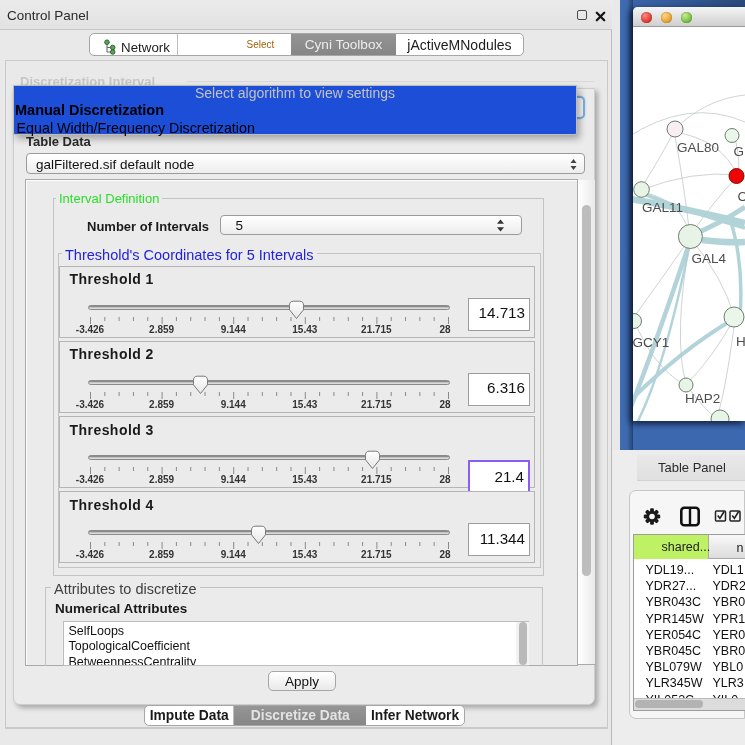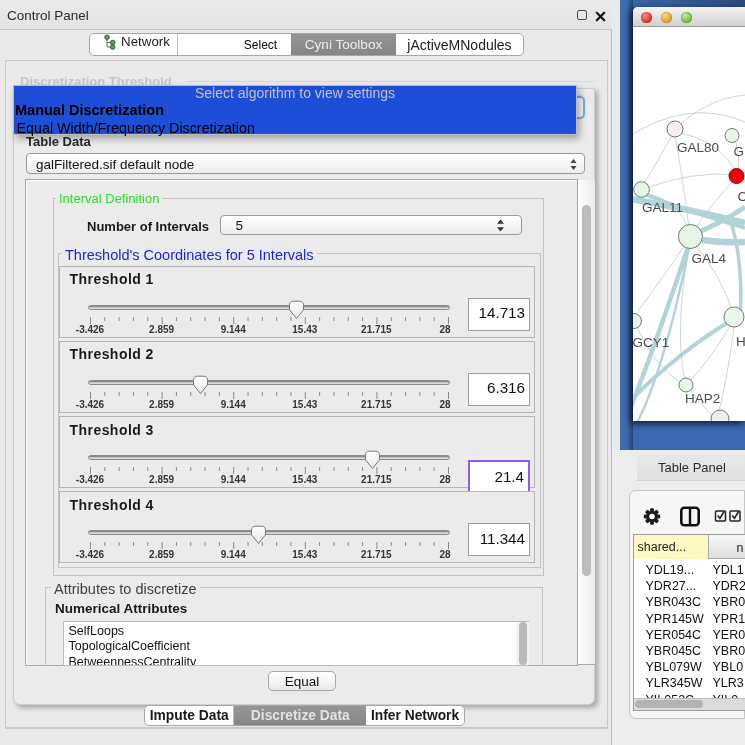--- a/index.html
+++ b/index.html
@@ -14,38 +14,38 @@
 
   <div class="abs" style="left:0;top:0;width:612px;height:30px;background:linear-gradient(#ebebeb,#e2e2e2);border-bottom:1px solid #c6c6c6;">
     <div class="abs" style="left:7px;top:7.5px;font-size:13.5px;color:#2a2a2a;">Control Panel</div>
     <div class="abs" style="left:577px;top:10px;width:10px;height:10px;border:1.5px solid #4a4a4a;border-radius:2px;"></div>
     <svg class="abs" style="left:594.5px;top:10.5px;" width="11" height="11" viewBox="0 0 11 11">
         <path d="M1.8 1.8 L9.2 9.2 M9.2 1.8 L1.8 9.2" stroke="#151515" stroke-width="2.3" stroke-linecap="round"></path>
       </svg>
   </div>
 
   <div class="abs" style="left:89px;top:33px;width:435px;height:23px;background:#fff;border:1px solid #a6a6a6;border-radius:5px;overflow:hidden;display:flex;">
-    <div style="width:88px;height:100%;display:flex;align-items:flex-start;justify-content:center;border-right:1px solid #bdbdbd;padding-left:7px;">
+    <div style="width:88px;height:100%;display:flex;align-items:flex-end;justify-content:center;border-right:1px solid #bdbdbd;padding-left:7px;">
       <svg width="12" height="16" viewBox="0 0 12 16" style="margin-right:5px;">
           <path d="M3 4.5 V13 M3 8.5 H7.5 M3 13 H7.5" stroke="#6a6a6a" stroke-width="1.1" fill="none"></path>
           <circle cx="3" cy="3.2" r="2.3" fill="#56a556" stroke="#2c5e2c" stroke-width="0.9"></circle>
           <circle cx="8.7" cy="8.5" r="2.3" fill="#56a556" stroke="#2c5e2c" stroke-width="0.9"></circle>
           <circle cx="8.7" cy="13" r="2.3" fill="#56a556" stroke="#2c5e2c" stroke-width="0.9"></circle>
         </svg>
       <span style="font-size:13.3px;color:#1c1c1c;">Network</span>
     </div>
     <div style="width:52px;height:100%;display:flex;align-items:center;justify-content:center;border-right:1px solid #bdbdbd;font-size:13.3px;color:#737373;margin-top:24px;">Style</div>
-    <div style="width:61px;height:100%;display:flex;align-items:center;justify-content:center;font-size:12px;color:#000000;">Select</div>
+    <div style="width:61px;height:100%;display:flex;align-items:center;justify-content:center;font-size:10px;color:#a16207;">Select</div>
     <div style="width:105px;height:100%;display:flex;align-items:center;justify-content:center;background:linear-gradient(#949494,#868686);font-size:13.6px;color:#ececec;">Cyni Toolbox</div>
     <div style="width:127px;height:100%;display:flex;align-items:center;justify-content:center;font-size:14px;color:#1c1c1c;">jActiveMNodules</div>
   </div>
 
   <div class="abs" style="left:5px;top:60px;width:603px;height:668px;background:#e9e9e9;border:1px solid #c9c9c9;"></div>
 
-  <div class="abs" style="left:20px;top:74px;font-size:13px;font-weight:bold;color:#c6c6c6;">Discretization Threshold</div>
+  <div class="abs" style="left:20px;top:74px;font-size:13px;font-weight:bold;color:#c6c6c6;">Discretization Interval</div>
   <div class="abs" style="left:186px;top:81px;width:408px;height:1px;background:#d8d8d8;"></div>
 
   <div class="abs" style="left:560px;top:96px;width:25px;height:23px;border:2.5px solid #77aede;border-radius:5px;background:#f4f4f4;box-shadow:0 0 2px #9cc4ea;z-index:5;"></div>
 
   <div class="abs" style="left:13px;top:88px;width:582px;height:617px;background:#ebebeb;border:1px solid #cdcdcd;border-radius:0 0 7px 7px;box-shadow:3px 3px 5px rgba(0,0,0,0.28);"></div>
 
   <div class="abs" style="left:26px;top:134px;font-size:13px;font-weight:bold;color:#2a2a2a;">Table Data</div>
   <div class="abs combo" style="left:26px;top:152.5px;width:558.5px;height:21px;background:linear-gradient(#ffffff,#ededed);border:1px solid #9b9b9b;border-radius:4px;">
     <div class="abs" style="left:9px;top:3px;font-size:13.5px;color:#111;">galFiltered.sif default node</div>
     <svg class="abs" style="right:7px;top:5px;" width="7" height="11" viewBox="0 0 7 11">
@@ -284,21 +284,21 @@
   <div class="abs" style="left:44.7px;top:587px;width:498.3px;height:78.5px;border:1px solid #c3c3c3;border-bottom:none;"></div>
   <div class="abs" style="left:51px;top:580.5px;background:#ebebeb;padding:0 3px;font-size:14.5px;color:#404040;">Attributes to discretize</div>
   <div class="abs" style="left:55px;top:600.5px;font-size:13.5px;font-weight:bold;color:#1a1a1a;">Numerical Attributes</div>
 
   <div class="abs" style="left:63px;top:620.5px;width:466px;height:45.5px;background:#fff;border:1px solid #bdbdbd;overflow:hidden;">
     <div style="padding:2px 0 0 4.5px;font-size:12.5px;color:#111;line-height:15.6px;">SelfLoops<br>TopologicalCoefficient<br>BetweennessCentrality</div>
   </div>
   <div class="abs" style="left:515.5px;top:621.5px;width:13px;height:43.5px;background:#f2f2f2;"></div>
   <div class="abs" style="left:519px;top:622px;width:8px;height:43px;background:#b9b9b9;border-radius:4px;"></div>
 
-  <div class="abs" style="left:268px;top:671px;width:68px;height:20px;background:linear-gradient(#ffffff,#e9e9e9);border:1px solid #a6a6a6;border-radius:5px;text-align:center;font-size:13.5px;color:#111;line-height:19px;">Equal</div>
+  <div class="abs" style="left:268px;top:671px;width:68px;height:20px;background:linear-gradient(#ffffff,#e9e9e9);border:1px solid #a6a6a6;border-radius:5px;text-align:center;font-size:13.5px;color:#111;line-height:19px;">Apply</div>
 
   <div class="abs" style="left:5px;top:728px;width:603px;height:1px;background:#c9c9c9;"></div>
 
   <div class="abs" style="left:144px;top:704.5px;width:321px;height:21px;background:#fff;border:1px solid #a6a6a6;border-radius:5px;overflow:hidden;display:flex;">
     <div style="width:95px;display:flex;align-items:center;justify-content:center;border-right:1px solid #bdbdbd;font-size:13.8px;font-weight:bold;color:#1a1a1a;">Impute Data</div>
     <div style="width:140px;display:flex;align-items:center;justify-content:center;background:linear-gradient(#959595,#878787);font-size:13.8px;font-weight:bold;color:#e3e3e3;">Discretize Data</div>
     <div style="width:104px;display:flex;align-items:center;justify-content:center;font-size:13.8px;font-weight:bold;color:#1a1a1a;">Infer Network</div>
   </div>
 
   <div class="abs" style="left:13px;top:85px;width:564px;height:50px;background:#1d4ed8;border:1px solid #bdbdbd;border-radius:0 0 2px 2px;box-shadow:3px 4px 7px rgba(0,0,0,0.3);z-index:50;">
@@ -412,21 +412,21 @@
       <g transform="translate(77.5,7.5)">
         <rect x="0" y="0.5" width="10" height="10" rx="1" fill="none" stroke="#222" stroke-width="1.5"></rect>
         <path d="M2.2 5 L4.4 7.8 L8.6 1" fill="none" stroke="#222" stroke-width="1.6"></path>
         <rect x="14.5" y="0.5" width="10" height="10" rx="1" fill="none" stroke="#222" stroke-width="1.5"></rect>
         <path d="M16.7 5 L18.9 7.8 L23.1 1" fill="none" stroke="#222" stroke-width="1.6"></path>
       </g>
     </svg>
 
     <div class="abs" style="left:2.5px;top:43px;width:114px;height:177px;border:1px solid #9d9d9d;background:#fff;overflow:hidden;">
       <div class="abs" style="left:0;top:0;width:114px;height:24.5px;background:linear-gradient(#f8f8f8,#dddddd);border-bottom:1px solid #a8a8a8;"></div>
-      <div class="abs" style="left:0;top:0;width:75px;height:24.5px;background:#fef9c3;border-right:1px solid #a8a8a8;font-size:12.5px;color:#222;line-height:24.5px;padding-left:4px;">shared...</div>
+      <div class="abs" style="left:0;top:0;width:75px;height:24.5px;background:#bef264;border-right:1px solid #a8a8a8;font-size:12.5px;color:#222;line-height:24.5px;padding-left:28px;">shared...</div>
       <div class="abs" style="left:103px;top:6px;font-size:12.5px;color:#222;">n</div>
       <div class="abs" style="left:12px;top:27.5px;font-size:12.5px;color:#111;line-height:16.2px;">YDL19...<br>YDR27...<br>YBR043C<br>YPR145W<br>YER054C<br>YBR045C<br>YBL079W<br>YLR345W<br>YIL052C</div>
       <div class="abs" style="left:79px;top:27.5px;font-size:12.5px;color:#111;line-height:16.2px;">YDL1<br>YDR2<br>YBR0<br>YPR1<br>YER0<br>YBR0<br>YBL0<br>YLR3<br>YIL0</div>
       <div class="abs" style="left:0;top:163.5px;width:114px;height:12.5px;background:#dcdcdc;border-top:1px solid #bbb;"></div>
       <div class="abs" style="left:1.5px;top:165.5px;width:68px;height:8px;background:#b3b3b3;border-radius:4px;"></div>
     </div>
   </div>
 </div>
 
 </body></html>

